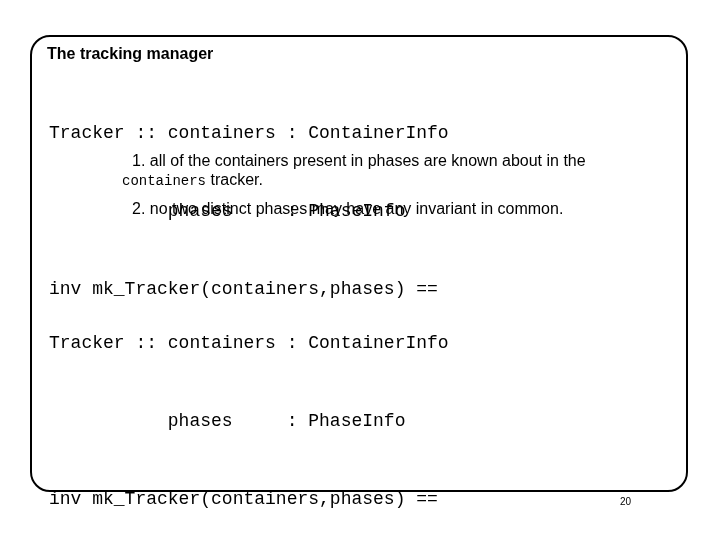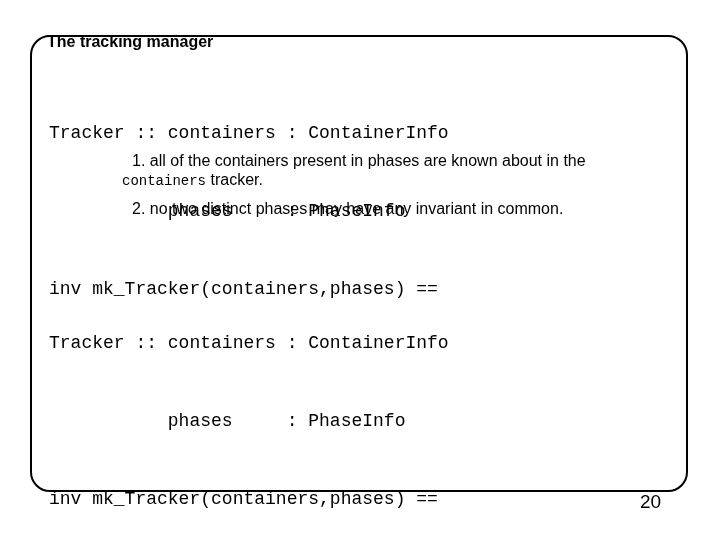--- a/index.html
+++ b/index.html
@@ -23,21 +23,21 @@
     width: 658px;
     height: 457px;
     border: 2px solid #000000;
     border-radius: 20px;
     box-sizing: border-box;
     background: #ffffff;
   }
   .titles {
     position: absolute;
     left: 47px;
-    top: 33px;
+    top: 45px;
     width: 623px;
     display: flex;
     justify-content: space-between;
     font-size: 16px;
     font-weight: bold;
     line-height: 18px;
     white-space: nowrap;
   }
   .code {
     position: absolute;
@@ -61,23 +61,23 @@
   }
   #item1 { top: 151px; }
   #item2 { top: 199px; }
   .inline-code {
     font-family: "Liberation Mono", "DejaVu Sans Mono", monospace;
     font-size: 14px;
     line-height: 19px;
   }
   .page-number {
     position: absolute;
-    left: 640px;
+    left: 620px;
     top: 494px;
-    font-size: 19px;
+    font-size: 10px;
     line-height: 16px;
   }
 </style>
 </head>
 <body>
 
 <div class="slide">
 
   <div class="frame"></div>
 

